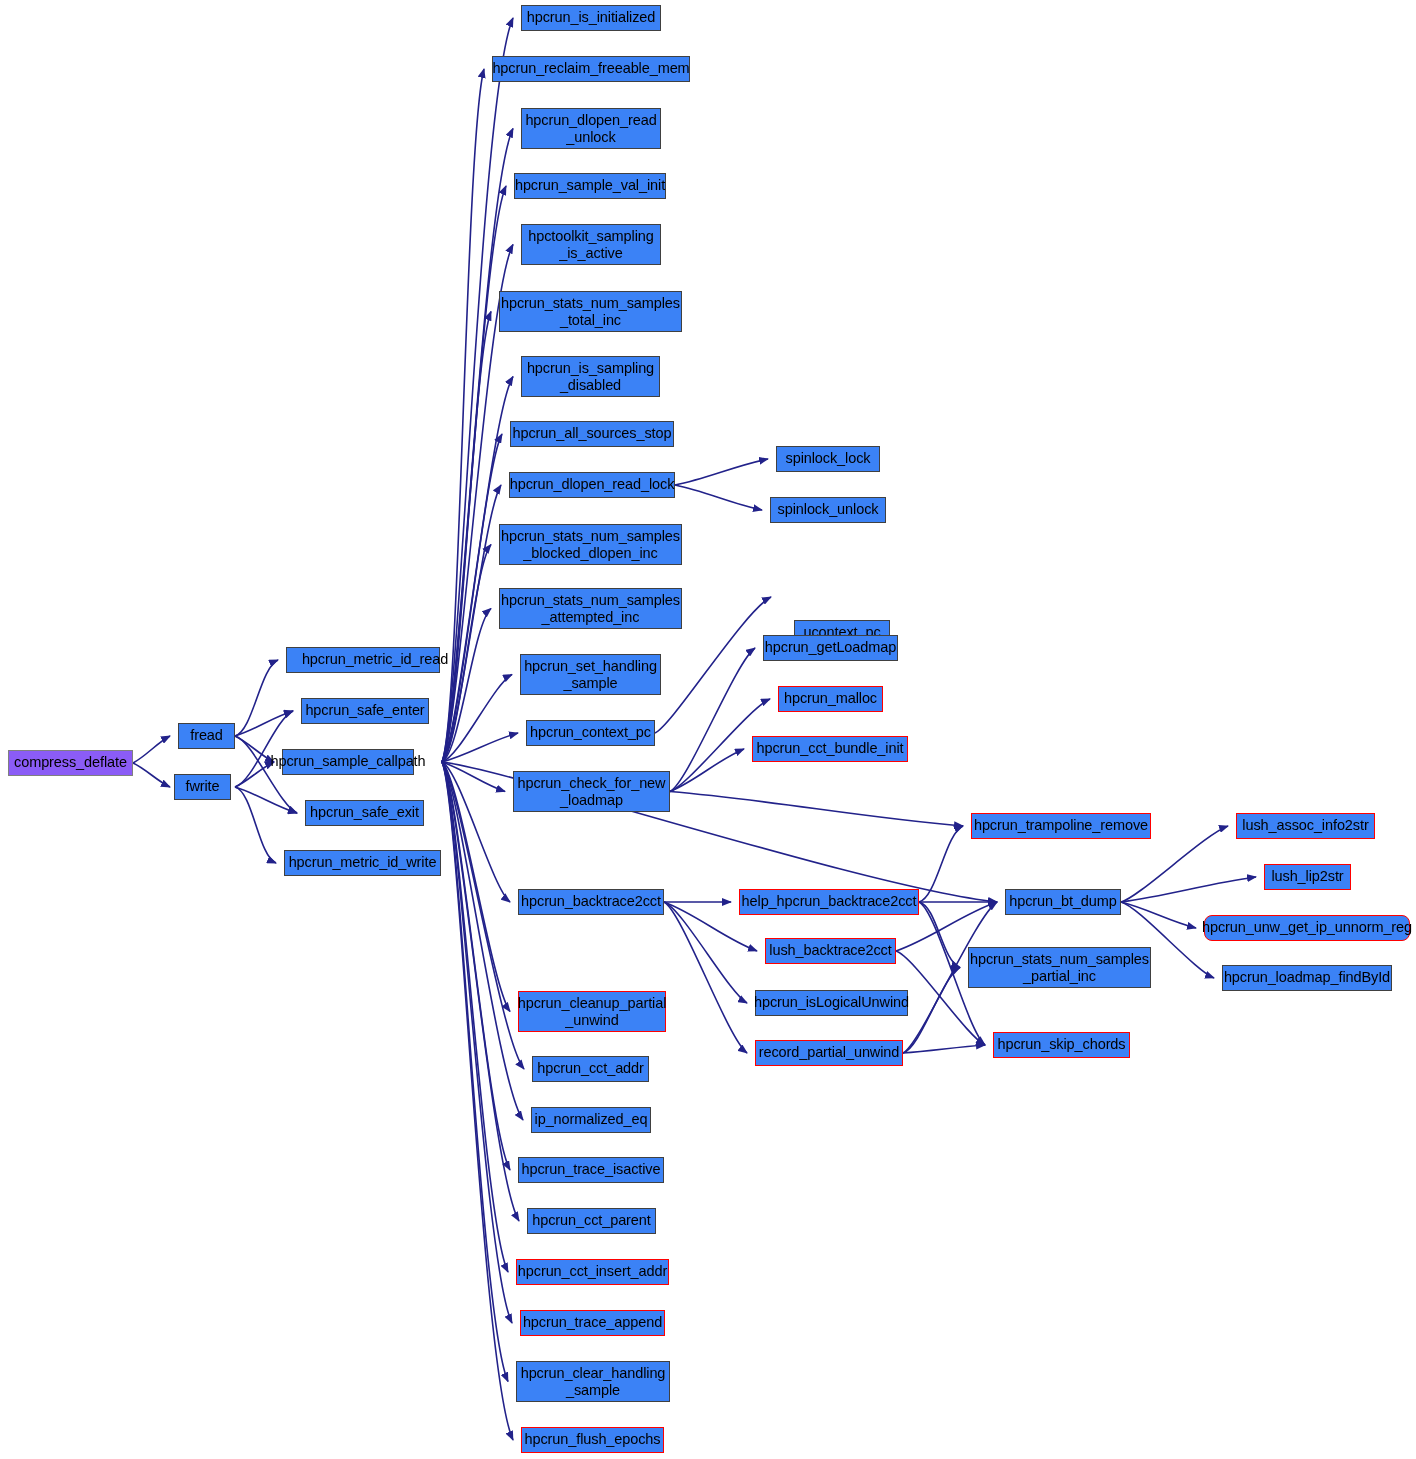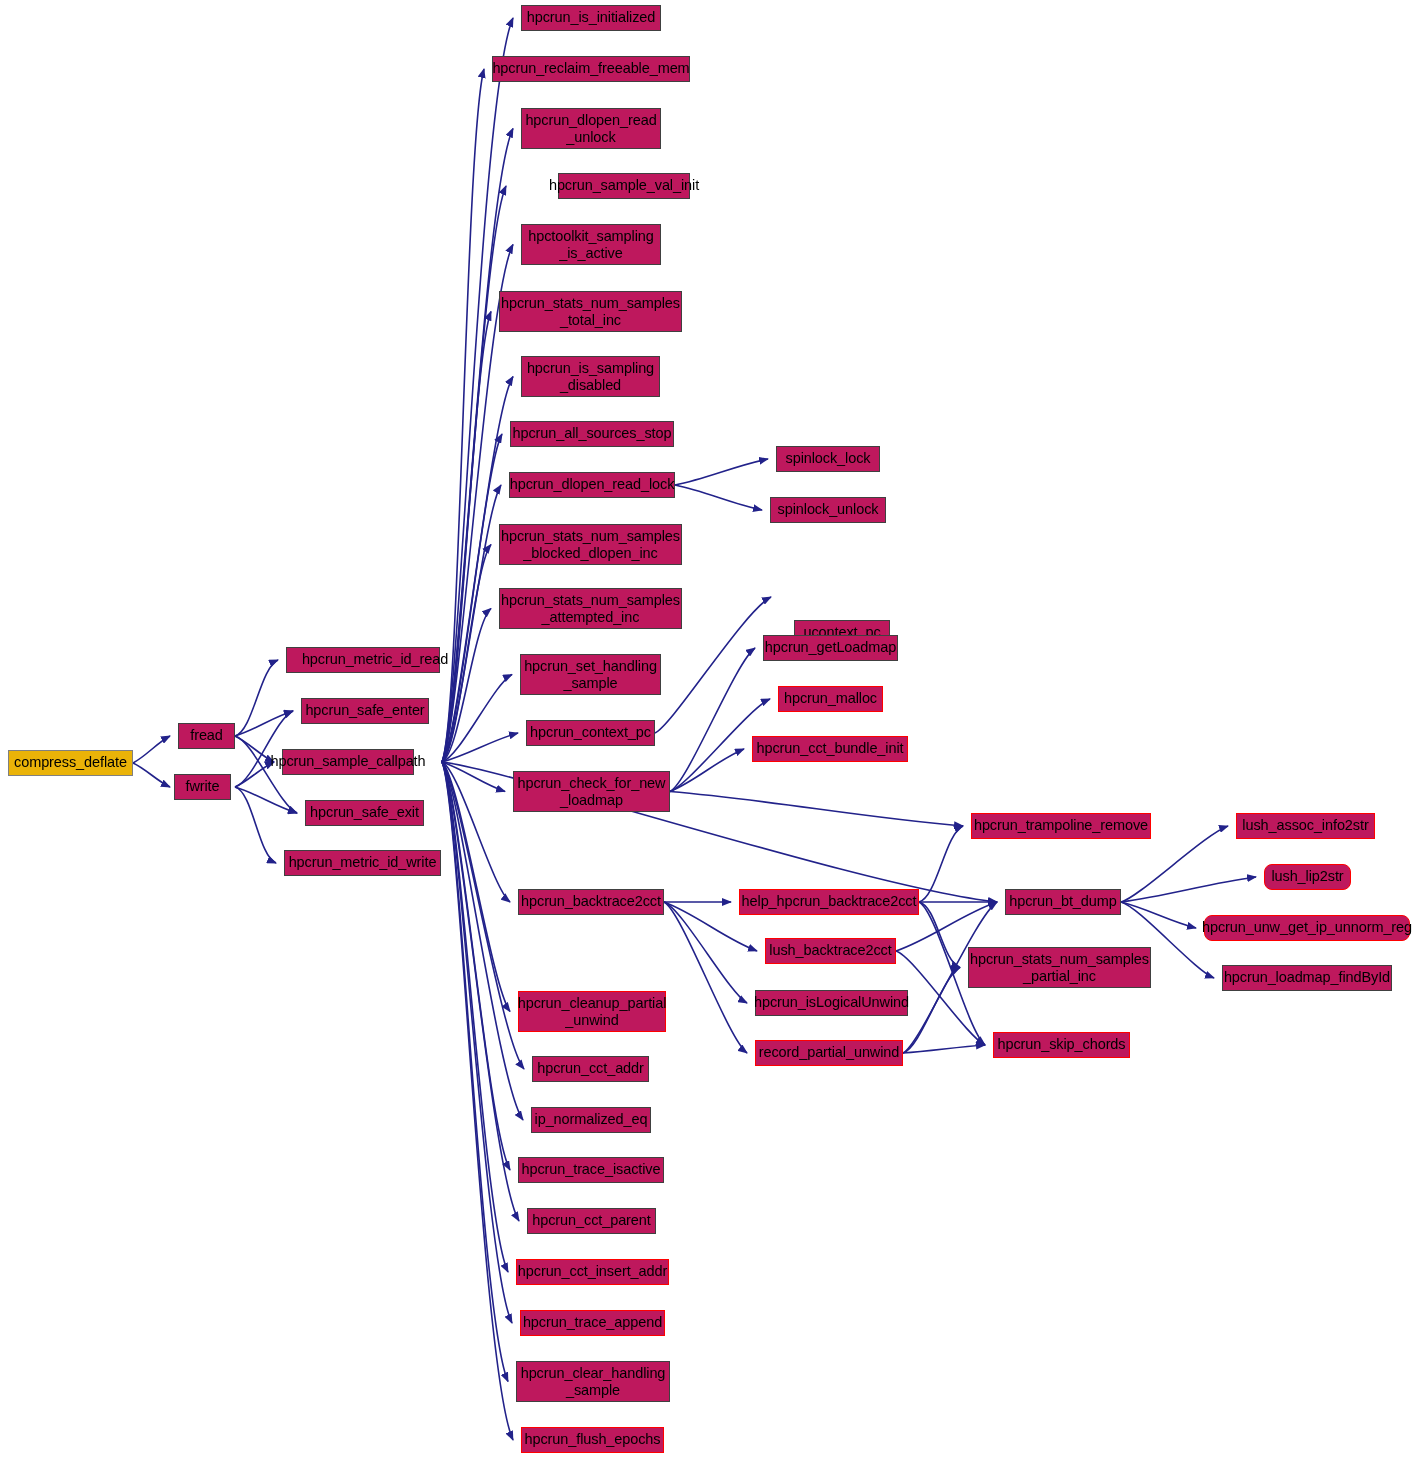--- a/index.html
+++ b/index.html
@@ -3,33 +3,33 @@
 <meta charset="utf-8">
 <style>
   html,body{margin:0;padding:0;background:#ffffff;}
   body{font-family:"Liberation Sans",sans-serif;}
   #canvas{position:relative;width:1416px;height:1459px;background:#fff;overflow:hidden;}
   svg#edges{position:absolute;left:0;top:0;width:1416px;height:1459px;pointer-events:none;}
   .node{
     position:absolute;
     box-sizing:border-box;
     border:1px solid #404040;
-    background:#be185d;
+    background:#3b82f6;
     color:#000000;
     font-size:14.5px;
     line-height:1.08;
     display:flex;
     align-items:center;
     justify-content:center;
     text-align:center;
     white-space:pre-line;
     letter-spacing:-0.1px;
   }
   .node.red{border-color:#ff0000;}
-  .node.hl{background:#eab308;border-color:#808080;}
+  .node.hl{background:#8b5cf6;border-color:#808080;}
   .node.two{line-height:1.12;}
 </style>
 </head>
 <body>
 
 <div id="canvas">
   <svg id="edges" viewBox="0 0 1416 1459">
     <defs>
       <marker id="ah" markerWidth="10" markerHeight="8" refX="9" refY="4" orient="auto" markerUnits="userSpaceOnUse">
         <path d="M0,0 L10,4 L0,8 z" fill="#22228a"></path>
@@ -103,21 +103,21 @@
       <div class="node" style="left: 174px; top: 774px; width: 57px; height: 26px;">fwrite</div>
       <div class="node" style="left: 286px; top: 647px; width: 154px; height: 26px; padding-left: 24px;">hpcrun_metric_id_read</div>
       <div class="node" style="left: 301px; top: 698px; width: 128px; height: 26px;">hpcrun_safe_enter</div>
       <div class="node" style="left: 282px; top: 749px; width: 132px; height: 26px;">hpcrun_sample_callpath</div>
       <div class="node" style="left: 305px; top: 800px; width: 119px; height: 26px;">hpcrun_safe_exit</div>
       <div class="node" style="left: 284px; top: 850px; width: 157px; height: 26px;">hpcrun_metric_id_write</div>
       <div class="node" style="left: 521px; top: 5px; width: 140px; height: 26px;">hpcrun_is_initialized</div>
       <div class="node" style="left: 492px; top: 56px; width: 198px; height: 26px;">hpcrun_reclaim_freeable_mem</div>
       <div class="node two" style="left: 521px; top: 108px; width: 140px; height: 41px;">hpcrun_dlopen_read
 _unlock</div>
-      <div class="node" style="left: 514px; top: 173px; width: 132px; height: 26px; margin-left: 44px;">hpcrun_sample_val_init</div>
+      <div class="node" style="left: 514px; top: 173px; width: 152px; height: 26px;">hpcrun_sample_val_init</div>
       <div class="node two" style="left: 521px; top: 224px; width: 140px; height: 41px;">hpctoolkit_sampling
 _is_active</div>
       <div class="node two" style="left: 499px; top: 291px; width: 183px; height: 41px;">hpcrun_stats_num_samples
 _total_inc</div>
       <div class="node two" style="left: 521px; top: 356px; width: 139px; height: 41px;">hpcrun_is_sampling
 _disabled</div>
       <div class="node" style="left: 510px; top: 421px; width: 164px; height: 26px;">hpcrun_all_sources_stop</div>
       <div class="node" style="left: 509px; top: 472px; width: 166px; height: 26px;">hpcrun_dlopen_read_lock</div>
       <div class="node two" style="left: 499px; top: 524px; width: 183px; height: 41px;">hpcrun_stats_num_samples
 _blocked_dlopen_inc</div>
@@ -132,21 +132,21 @@
       <div class="node" style="left: 770px; top: 497px; width: 116px; height: 26px;">spinlock_unlock</div>
       <div class="node" style="left: 794px; top: 584px; width: 96px; height: 26px; margin-top: 36px;">ucontext_pc</div>
       <div class="node" style="left: 763px; top: 635px; width: 135px; height: 26px;">hpcrun_getLoadmap</div>
       <div class="node red" style="left: 778px; top: 686px; width: 105px; height: 26px; text-align: right;">hpcrun_malloc</div>
       <div class="node red" style="left: 752px; top: 736px; width: 156px; height: 26px;">hpcrun_cct_bundle_init</div>
       <div class="node red" style="left: 971px; top: 813px; width: 180px; height: 26px;">hpcrun_trampoline_remove</div>
       <div class="node" style="left: 518px; top: 889px; width: 146px; height: 26px;">hpcrun_backtrace2cct</div>
       <div class="node red" style="left: 739px; top: 889px; width: 180px; height: 26px;">help_hpcrun_backtrace2cct</div>
       <div class="node" style="left: 1005px; top: 889px; width: 116px; height: 26px;">hpcrun_bt_dump</div>
       <div class="node red" style="left: 1236px; top: 813px; width: 139px; height: 26px;">lush_assoc_info2str</div>
-      <div class="node red" style="left: 1264px; top: 864px; width: 87px; height: 26px; border-radius: 8px;">lush_lip2str</div>
+      <div class="node red" style="left: 1264px; top: 864px; width: 87px; height: 26px;">lush_lip2str</div>
       <div class="node red" style="left: 1204px; top: 915px; width: 206px; height: 26px; border-radius: 8px;">hpcrun_unw_get_ip_unnorm_reg</div>
       <div class="node" style="left: 1222px; top: 965px; width: 170px; height: 26px;">hpcrun_loadmap_findById</div>
       <div class="node red" style="left: 765px; top: 938px; width: 131px; height: 26px;">lush_backtrace2cct</div>
       <div class="node two" style="left: 968px; top: 947px; width: 183px; height: 41px;">hpcrun_stats_num_samples
 _partial_inc</div>
       <div class="node" style="left: 755px; top: 990px; width: 153px; height: 26px;">hpcrun_isLogicalUnwind</div>
       <div class="node red" style="left: 993px; top: 1032px; width: 137px; height: 26px;">hpcrun_skip_chords</div>
       <div class="node red" style="left: 755px; top: 1040px; width: 148px; height: 26px;">record_partial_unwind</div>
       <div class="node red two" style="left: 518px; top: 991px; width: 148px; height: 41px;">hpcrun_cleanup_partial
 _unwind</div>

